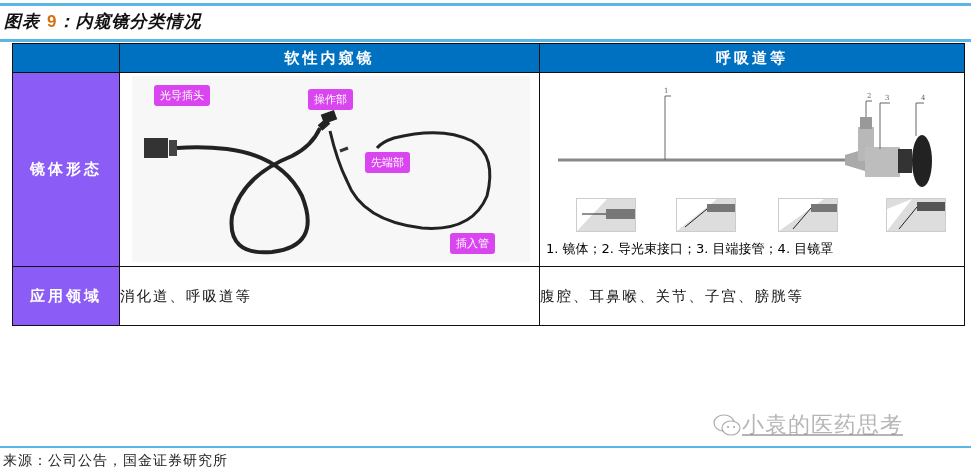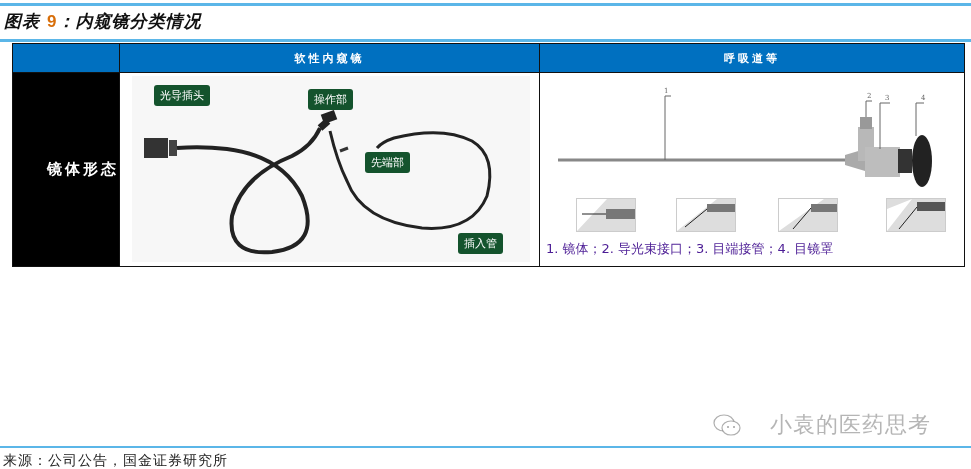--- a/index.html
+++ b/index.html
@@ -4,33 +4,33 @@
 <style>
   html, body { margin:0; padding:0; background:#ffffff; }
   body { width:971px; height:469px; position:relative; overflow:hidden;
          font-family:"DejaVu Serif","Liberation Serif",serif; color:#111; }
   .rule { position:absolute; left:0; width:971px; height:3px; background:#5bb6e8; }
   .title { position:absolute; left:4px; top:10px; font-size:17px; font-weight:bold; font-style:italic;
            letter-spacing:1px; color:#111; font-family:"DejaVu Serif","Liberation Serif",serif; }
   .title .num { color:#d86f0b; font-family:"Liberation Sans",sans-serif; font-style:normal; }
   table.grid { position:absolute; left:12px; top:43px; width:952px; border-collapse:collapse; table-layout:fixed; }
   table.grid td, table.grid th { border:1.5px solid #111; padding:0; }
-  th { background:#0070c0; color:#fff; font-size:11px; font-weight:bold; letter-spacing:3px; height:28px; }
-  td.rowhead { background:#000000; color:#fff; font-size:15px; font-weight:bold; letter-spacing:3px; text-align:right; }
+  th { background:#0070c0; color:#fff; font-size:15px; font-weight:bold; letter-spacing:3px; height:28px; }
+  td.rowhead { background:#8b5cf6; color:#fff; font-size:15px; font-weight:bold; letter-spacing:3px; text-align:center; }
   td.cell { font-size:14.5px; line-height:24px; padding:2px 5px; letter-spacing:2px; vertical-align:middle; }
   .imgcell { position:relative; height:193px; background:#fff; }
   .flex-img { position:absolute; left:12px; top:3px; width:398px; height:186px; background:#f7f7f7; }
-  .tag { position:absolute; background:#14532d; color:#fff; font-size:11px; padding:3px 6px; border-radius:3px;
+  .tag { position:absolute; background:#d946ef; color:#fff; font-size:11px; padding:3px 6px; border-radius:3px;
          font-family:"DejaVu Sans",sans-serif; letter-spacing:0; }
   .rigid-img { position:absolute; left:0; top:0; width:423px; height:193px; }
-  .legend { position:absolute; left:6px; top:167px; font-size:13px; color:#4c1d95; font-family:"DejaVu Sans",sans-serif; letter-spacing:0; }
+  .legend { position:absolute; left:6px; top:167px; font-size:13px; color:#000000; font-family:"DejaVu Sans",sans-serif; letter-spacing:0; }
   .tipbox { position:absolute; top:125px; width:58px; height:32px; background:#ddd; border:1px solid #ccc; overflow:hidden; }
   .source { position:absolute; left:3px; top:452px; font-size:14px; color:#222; letter-spacing:1px; }
-  .watermark { position:absolute; left:770px; top:410px; font-size:22px; color:rgba(120,120,120,0.55);
-               font-family:"DejaVu Sans",sans-serif; letter-spacing:1px; }
+  .watermark { position:absolute; left:742px; top:410px; font-size:22px; color:rgba(120,120,120,0.55);
+               font-family:"DejaVu Sans",sans-serif; letter-spacing:1px;text-decoration:underline; }
   .wm-icon { position:absolute; left:712px; top:412px; }
 </style>
 </head>
 <body>
 
 <div class="rule" style="top:3px;"></div>
 <div class="title">
   <span>图表</span>
   <span class="num">9</span><span>：内窥镜分类情况</span>
 </div>
@@ -59,21 +59,21 @@
             <rect x="37" y="64" width="8" height="16" fill="#444"></rect>
             <path d="M45 72 Q70 70 95 73 Q150 80 170 120 Q190 170 140 176 Q95 180 100 140 Q110 100 160 80 Q180 70 188 52" stroke="#222" stroke-width="4" fill="none"></path>
             <path d="M188 52 L196 45" stroke="#222" stroke-width="7"></path>
             <rect x="190" y="36" width="14" height="10" fill="#222" transform="rotate(-20 197 41)"></rect>
             <path d="M198 55 Q205 85 215 105 Q230 145 290 152 Q340 156 355 120 Q365 80 340 65 Q310 50 262 62 Q250 66 245 72" stroke="#222" stroke-width="3" fill="none"></path>
             <path d="M208 75 L216 72" stroke="#333" stroke-width="3"></path>
           </svg>
           <span class="tag" style="left:22px; top:9px;">光导插头</span>
           <span class="tag" style="left:176px; top:13px;">操作部</span>
           <span class="tag" style="left:233px; top:76px;">先端部</span>
-          <span class="tag" style="left:326px; top:157px;">插入管</span>
+          <span class="tag" style="left:318px; top:157px;">插入管</span>
         </div>
       </div>
     </td>
     <td>
       <div class="imgcell">
         <div class="rigid-img">
           <svg width="423" height="120" viewBox="0 0 423 120">
             <line x1="18" y1="87" x2="305" y2="87" stroke="#888" stroke-width="3"></line>
             <path d="M305 82 L325 76 L325 98 L305 92 Z" fill="#aaa"></path>
             <rect x="318" y="54" width="16" height="34" fill="#b8b8b8"></rect>
@@ -119,20 +119,25 @@
                 </svg>
           </div>
           <div class="legend">1. 镜体；2. 导光束接口；3. 目端接管；4. 目镜罩</div>
         </div>
       </div>
     </td>
   </tr>
 
 
 
+  <tr style="height:59px;">
+    <td class="rowhead">应用领域</td>
+    <td class="cell">消化道、呼吸道等</td>
+    <td class="cell">腹腔、耳鼻喉、关节、子宫、膀胱等</td>
+  </tr>
 </tbody>
   </table>
 
 <svg class="wm-icon" width="30" height="26">
   <ellipse cx="12" cy="11" rx="10" ry="8" fill="none" stroke="rgba(120,120,120,0.6)" stroke-width="1.2"></ellipse>
   <ellipse cx="19" cy="16" rx="9" ry="7" fill="#fff" stroke="rgba(120,120,120,0.6)" stroke-width="1.2"></ellipse>
   <circle cx="16" cy="15" r="1" fill="rgba(120,120,120,0.7)"></circle>
   <circle cx="22" cy="15" r="1" fill="rgba(120,120,120,0.7)"></circle>
 </svg>
 <div class="watermark">小袁的医药思考</div>

